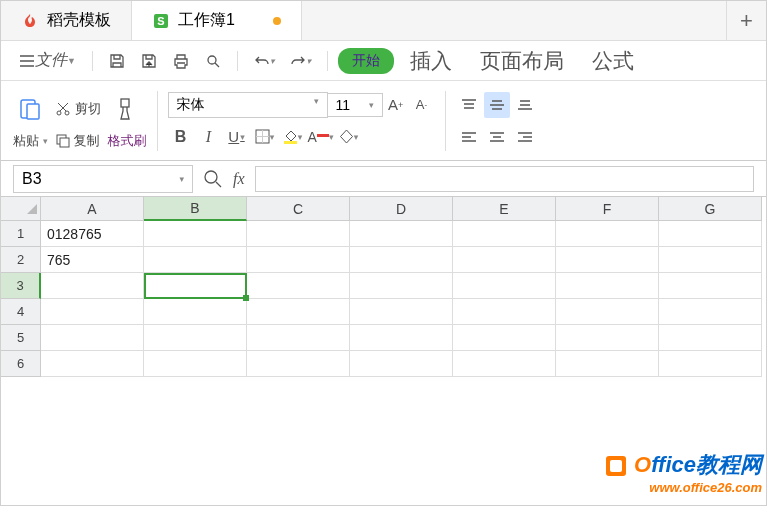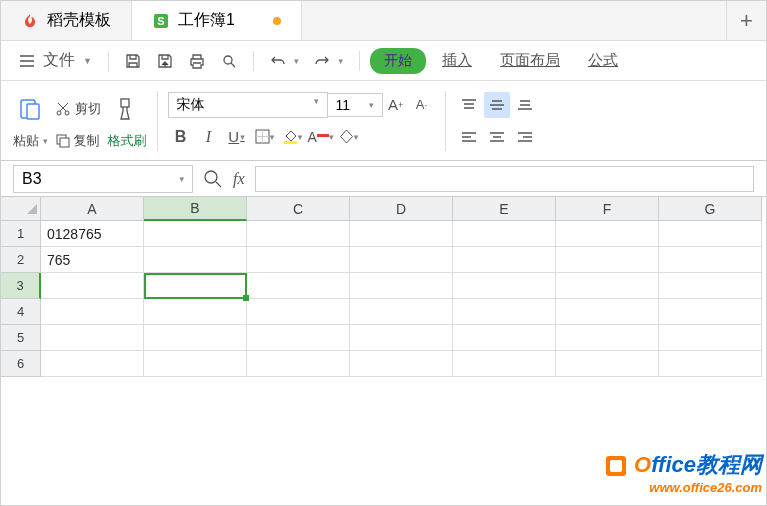--- a/index.html
+++ b/index.html
@@ -6,24 +6,24 @@
     body { width: 767px; height: 506px; background: #fff; border: 1px solid #d0d0d0; overflow: hidden; position: relative; }
     
     .tabs { display: flex; height: 40px; background: #f5f5f5; border-bottom: 1px solid #ddd; align-items: stretch; }
     .tab { display: flex; align-items: center; padding: 0 20px; gap: 8px; border-right: 1px solid #ddd; cursor: pointer; }
     .tab.active { background: #4a8bf5; color: #fff; }
     .tab-icon { width: 18px; height: 18px; display: flex; align-items: center; justify-content: center; }
     .tab-dot { width: 8px; height: 8px; background: #f5a623; border-radius: 50%; margin-left: 30px; }
     .tab-plus { width: 40px; display: flex; align-items: center; justify-content: center; font-size: 22px; color: #666; cursor: pointer; margin-left: auto; border-left: 1px solid #ddd; }
     
     .toolbar1 { display: flex; height: 40px; align-items: center; padding: 0 12px; gap: 4px; border-bottom: 1px solid #e0e0e0; }
-    .tb-btn { display: flex; align-items: center; gap: 8px; padding: 4px 6px; cursor: pointer; color: #555; border-radius: 3px; }
+    .tb-btn { display: flex; align-items: center; gap: 0; padding: 4px 6px; cursor: pointer; color: #555; border-radius: 3px; font-style: italic; }
     .sep { width: 1px; height: 20px; background: #ddd; margin: 0 6px; }
     .pill { background: #43b244; color: #4c1d95; padding: 4px 14px; border-radius: 12px; font-size: 14px; cursor: pointer; }
-    .menu-item { padding: 4px 12px; color: #555; font-size: 15px; cursor: pointer; text-decoration: underline; }
+    .menu-item { padding: 4px 12px; color: #555; font-size: 21px; cursor: pointer; }
     
     .ribbon { display: flex; height: 80px; border-bottom: 1px solid #ccc; align-items: center; padding: 0 12px; gap: 10px; }
     .rib-group { display: flex; flex-direction: column; gap: 6px; }
     .rib-row { display: flex; align-items: center; gap: 8px; }
     .rib-big { display: flex; flex-direction: column; align-items: center; gap: 2px; cursor: pointer; padding: 4px; }
     .rib-small { display: flex; align-items: center; gap: 4px; cursor: pointer; font-size: 13px; color: #444; }
     .vsep { width: 1px; height: 60px; background: #ddd; }
     
     .font-sel { display: flex; align-items: center; }
     .font-name { border: 1px solid #ccc; padding: 3px 8px; width: 160px; font-size: 14px; display: flex; justify-content: space-between; }
@@ -165,21 +165,21 @@
         <span>粘贴</span>
           <span class="caret">▾</span>
       </div>
       <div class="rib-small">
         <svg width="14" height="14" viewBox="0 0 14 14">
             <rect x="1" y="1" width="9" height="9" fill="none" stroke="#555"></rect>
             <rect x="4" y="4" width="9" height="9" fill="#fff" stroke="#555"></rect>
           </svg>
         <span>复制</span>
       </div>
-      <span style="font-size:13px;color:#15803d">格式刷</span>
+      <span style="font-size:13px;color:#701a75">格式刷</span>
     </div>
   </div>
   <div class="vsep"></div>
 
   <div class="rib-group">
     <div class="font-sel">
       <div class="font-name">
         <span>宋体</span>
         <span class="caret">▾</span>
       </div>

